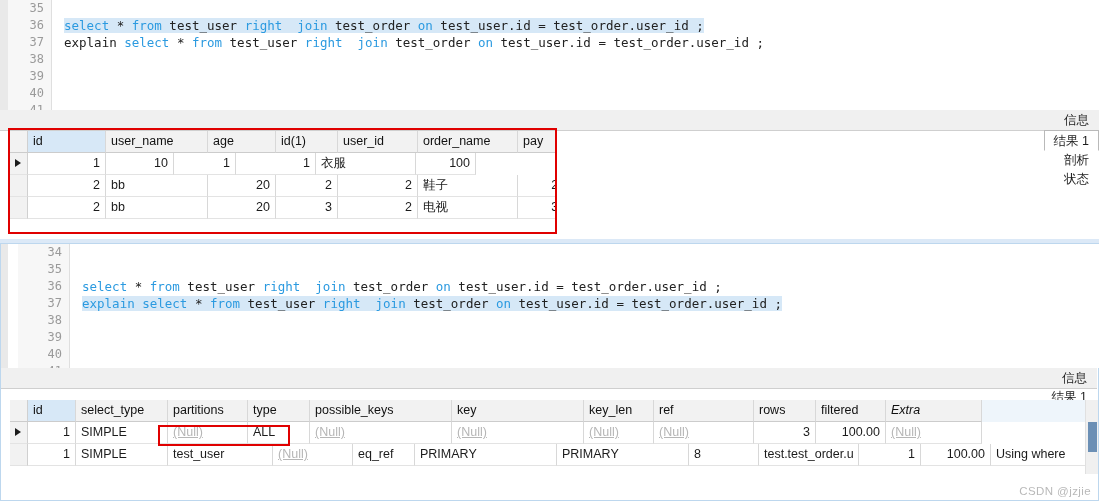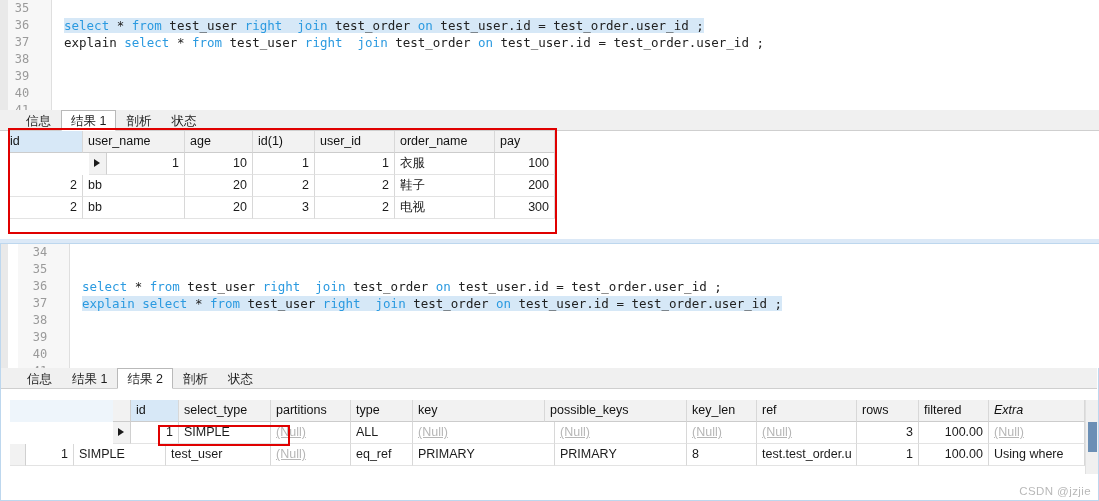--- a/index.html
+++ b/index.html
@@ -12,21 +12,21 @@
   }
   #app { position: relative; width: 1099px; height: 501px; background: #fff; }
 
   
   .editor { position: absolute; background: #ffffff; overflow: hidden; }
   .gutter {
     position: absolute; left: 0; top: 0; bottom: 0; width: 52px;
     background: #f7f7f7; border-right: 1px solid #dfdfdf;
   }
   .gutter .ln {
-    height: 17px; line-height: 17px; text-align: center;
+    height: 17px; line-height: 17px; text-align: right;
     padding-right: 7px; color: #9a9a9a;
     font-family: "DejaVu Sans Mono", monospace; font-size: 12px;
   }
   .codearea { position: absolute; left: 52px; top: 0; right: 0; bottom: 0; }
   .cl {
     height: 17px; line-height: 17px; white-space: pre;
     font-family: "DejaVu Sans Mono", monospace; font-size: 12.5px;
     color: #222222; padding-left: 12px;
   }
   .cl .kw { color: #2b9ae0; }
@@ -35,35 +35,36 @@
   .caret {
     display: inline-block; width: 1px; height: 13px; background: #222;
     vertical-align: -2px; margin-right: -1px;
   }
 
   
   .tabbar {
     position: absolute; height: 21px; background: #f0f0f0;
     border-bottom: 1px solid #cfcfcf; display: flex; align-items: flex-end;
     padding-left: 16px;
+    flex-direction: column;
   }
   .tab {
     height: 19px; line-height: 18px; padding: 0 9px;
     font-size: 12.5px; color: #1d1d1d; cursor: default;
     border: 1px solid transparent; border-bottom: none;
     background: transparent;
   }
   .tab.active {
     background: #ffffff; border-color: #b9b9b9; height: 21px; line-height: 20px;
     position: relative; top: 1px; border-bottom: 1px solid #ffffff;
   }
 
   
   .grid { position: absolute; background: #ffffff; overflow: hidden; }
-  .grow { display: flex; height: 22px; justify-content: flex-end; }
+  .grow { display: flex; height: 22px; }
   .ghead { background: #eef5fb; }
   .gcell {
     border-right: 1px solid #d8d8d8; border-bottom: 1px solid #e3e3e3;
     font-size: 12.5px; line-height: 21px; padding: 0 5px;
     overflow: hidden; white-space: nowrap; color: #1b1b1b;
   }
   .ghead .gcell {
     background: #f2f2f2; border-bottom: 1px solid #cccccc; color: #111;
   }
   .ghead .gcell.selcol { background: #d7e8f7; }
@@ -214,22 +215,22 @@
       <div class="tab">状态</div>
     </div>
 
   <div class="grid" style="left:10px; top:400px; width:1075px; height:74px;" id="grid-bottom">
       <div class="grow ghead">
         <div class="gind"></div>
         <div class="gcell selcol" style="width: 48px; flex: 0 0 auto;">id</div>
         <div class="gcell" style="width: 92px; flex: 0 0 auto;">select_type</div>
         <div class="gcell" style="width: 80px; flex: 0 0 auto;">partitions</div>
         <div class="gcell" style="width: 62px; flex: 0 0 auto;">type</div>
+        <div class="gcell" style="width: 142px; flex: 0 0 auto;">possible_keys</div>
         <div class="gcell" style="width: 132px; flex: 0 0 auto;">key</div>
-        <div class="gcell" style="width: 142px; flex: 0 0 auto;">possible_keys</div>
         <div class="gcell" style="width: 70px; flex: 0 0 auto;">key_len</div>
         <div class="gcell" style="width: 100px; flex: 0 0 auto;">ref</div>
         <div class="gcell" style="width: 62px; flex: 0 0 auto;">rows</div>
         <div class="gcell" style="width: 70px; flex: 0 0 auto;">filtered</div>
         <div class="gcell" style="width: 96px; flex: 0 0 auto; font-style: italic;">Extra</div>
       </div>
       <div class="grow">
         <div class="gind">
           <div class="arrow"></div>
         </div>

